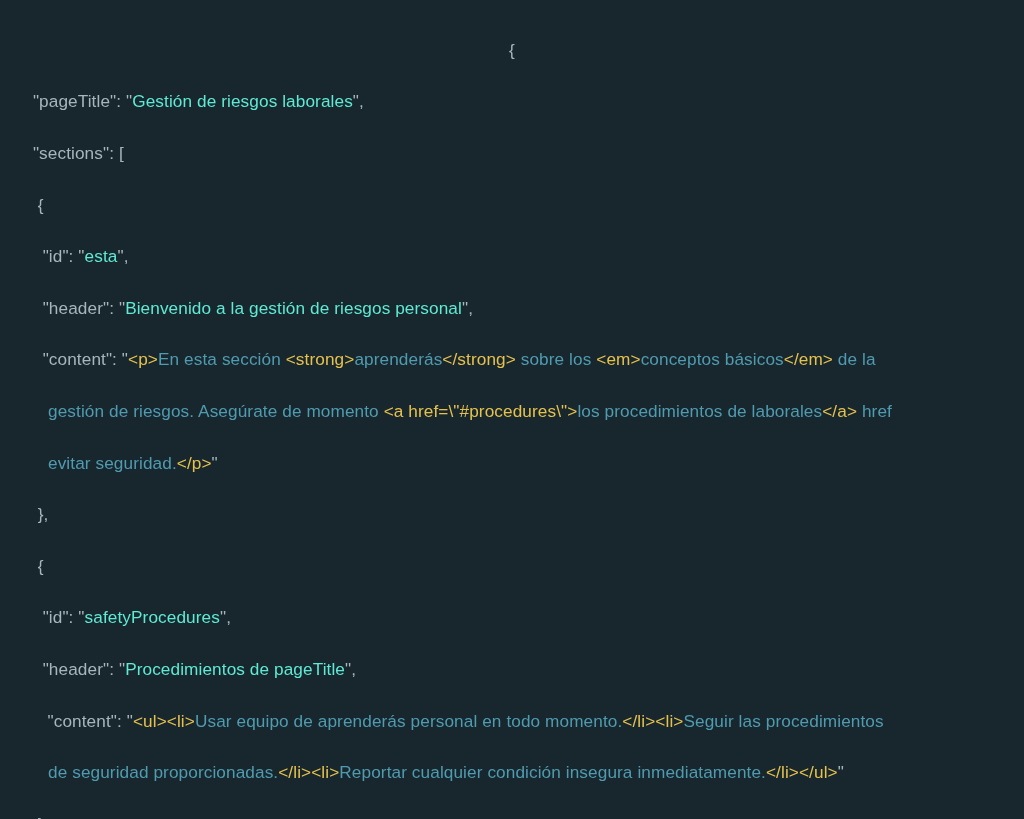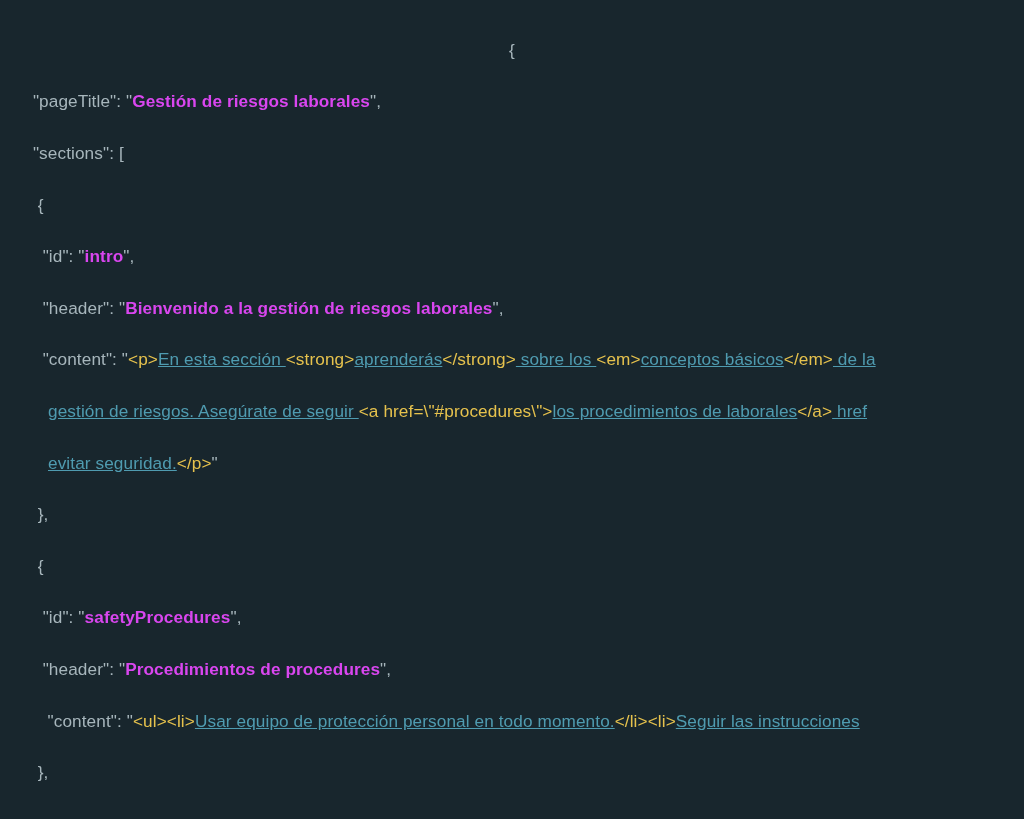--- a/index.html
+++ b/index.html
@@ -17,43 +17,44 @@
     font-size: 17.2px;
     line-height: 1.5;
     color: #a7b6bc;
     white-space: pre;
     font-family: inherit;
     letter-spacing: 0.1px;
   }
   .line { white-space: pre-wrap; word-wrap: break-word; padding: 0 14px 0 28px; }
   .brace-center { text-align: center; padding: 0; }
   .k { color: #a7b6bc; } 
-  .s { color: #d946ef; font-weight: bold; } 
+  .s { color: #5eead4; } 
   .ht { color: #e6c24d; } 
-  .tx { color: #4f9bb0; text-decoration: underline; } 
+  .tx { color: #4f9bb0; } 
   .continuation { padding-left: 48px; text-indent: 0; }
 </style>
 </head>
 <body>
 
 <div class="code-container">
 <div class="line brace-center"><span class="k">{</span></div>
 <div class="line"><span class="k"> "pageTitle": "</span><span class="s">Gestión de riesgos laborales</span><span class="k">",</span></div>
 <div class="line"><span class="k"> "sections": [</span></div>
 <div class="line"><span class="k">  {</span></div>
-<div class="line"><span class="k">   "id": "</span><span class="s">intro</span><span class="k">",</span></div>
-<div class="line"><span class="k">   "header": "</span><span class="s">Bienvenido a la gestión de riesgos laborales</span><span class="k">",</span></div>
+<div class="line"><span class="k">   "id": "</span><span class="s">esta</span><span class="k">",</span></div>
+<div class="line"><span class="k">   "header": "</span><span class="s">Bienvenido a la gestión de riesgos personal</span><span class="k">",</span></div>
 <div class="line"><span class="k">   "content": "</span><span class="ht">&lt;p&gt;</span><span class="tx">En esta sección </span><span class="ht">&lt;strong&gt;</span><span class="tx">aprenderás</span><span class="ht">&lt;/strong&gt;</span><span class="tx"> sobre los </span><span class="ht">&lt;em&gt;</span><span class="tx">conceptos básicos</span><span class="ht">&lt;/em&gt;</span><span class="tx"> de la</span></div>
-<div class="line continuation"><span class="tx">gestión de riesgos. Asegúrate de seguir </span><span class="ht">&lt;a href=\"#procedures\"&gt;</span><span class="tx">los procedimientos de laborales</span><span class="ht">&lt;/a&gt;</span><span class="tx"> href</span></div>
+<div class="line continuation"><span class="tx">gestión de riesgos. Asegúrate de momento </span><span class="ht">&lt;a href=\"#procedures\"&gt;</span><span class="tx">los procedimientos de laborales</span><span class="ht">&lt;/a&gt;</span><span class="tx"> href</span></div>
 <div class="line continuation"><span class="tx">evitar seguridad.</span><span class="ht">&lt;/p&gt;</span><span class="k">"</span></div>
 <div class="line"><span class="k">  },</span></div>
 <div class="line"><span class="k">  {</span></div>
 <div class="line"><span class="k">   "id": "</span><span class="s">safetyProcedures</span><span class="k">",</span></div>
-<div class="line"><span class="k">   "header": "</span><span class="s">Procedimientos de procedures</span><span class="k">",</span></div>
-<div class="line"><span class="k">    "content": "</span><span class="ht">&lt;ul&gt;&lt;li&gt;</span><span class="tx">Usar equipo de protección personal en todo momento.</span><span class="ht">&lt;/li&gt;&lt;li&gt;</span><span class="tx">Seguir las instrucciones</span></div>
+<div class="line"><span class="k">   "header": "</span><span class="s">Procedimientos de pageTitle</span><span class="k">",</span></div>
+<div class="line"><span class="k">    "content": "</span><span class="ht">&lt;ul&gt;&lt;li&gt;</span><span class="tx">Usar equipo de aprenderás personal en todo momento.</span><span class="ht">&lt;/li&gt;&lt;li&gt;</span><span class="tx">Seguir las procedimientos</span></div>
+<div class="line continuation"><span class="tx">de seguridad proporcionadas.</span><span class="ht">&lt;/li&gt;&lt;li&gt;</span><span class="tx">Reportar cualquier condición insegura inmediatamente.</span><span class="ht">&lt;/li&gt;&lt;/ul&gt;</span><span class="k">"</span></div>
 <div class="line"><span class="k">  },</span></div>
 
 
 
 
 
 
 
 
 

